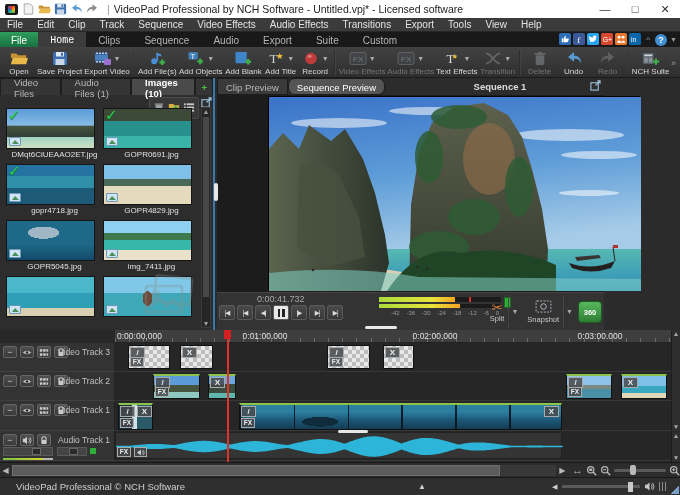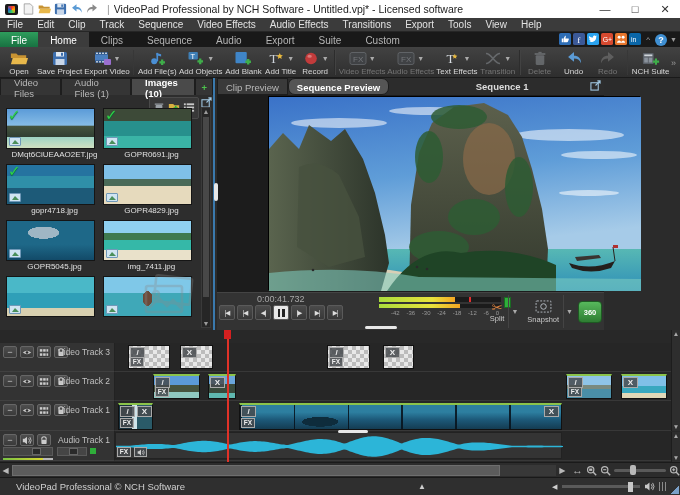--- a/index.html
+++ b/index.html
@@ -22,21 +22,21 @@
 
   
   .menubar{position:absolute;left:0;top:18px;width:680px;height:14px;background:#3b3b3b;
            display:flex;align-items:center;font-size:10px;color:#e2e2e2;border-bottom:1px solid #262626;}
   .menu-item{padding:0 7px;}
 
   
   .ribbontabs{position:absolute;left:0;top:32px;width:680px;height:15px;background:#191919;
               display:flex;align-items:stretch;font-size:10px;}
   .rtab{padding:1px 12px 0;display:flex;align-items:center;color:#b5b5b5;}
-  .rtab.active{background:#3c3c3c;color:#fff;}
+  .rtab.active{background:#3c3c3c;color:#fff;font-family:Liberation Mono, monospace;}
   .rtab.file{background:linear-gradient(#2e9d5c,#187141);color:#fff;padding:1px 11px 0;}
   .rsocial{margin-left:auto;display:flex;align-items:center;gap:2px;padding-right:3px;}
   .rsocial .icn svg{width:12px;height:12px;display:block;}
   .rcollapse{color:#aaa;font-size:8px;padding:0 3px;}
   .rhelp{width:12px;height:12px;border-radius:50%;background:#3f8fd2;color:#fff;font-size:9px;
          text-align:center;line-height:12px;font-weight:bold;}
   .rhelp-arrow{color:#999;font-size:7px;padding-left:1px;}
 
   
   .toolbar{position:absolute;left:0;top:47px;width:680px;height:31px;
@@ -102,21 +102,21 @@
   .img-underwater{background:repeating-linear-gradient(90deg,rgba(8,20,30,.9) 0 1.5px,transparent 1.5px 53.8px),
     radial-gradient(ellipse 30px 8px at 25% 70%,#0e2c3c 0 60%,transparent 61%),
     linear-gradient(180deg,#2d7fa0 0 30%,#1d5a7a 60%,#143c52);}
   .img-checker{background:repeating-conic-gradient(#e8e8e8 0% 25%,#bcbcbc 25% 50%) 0% 0%/8px 8px;}
 
   
   .preview-panel{position:absolute;left:217px;top:78px;width:387px;height:252px;background:#222;}
   .ptabs{position:absolute;left:0;top:0;width:100%;height:17px;background:#2c2c2c;display:flex;
          align-items:stretch;font-size:9.5px;}
   .ptab{padding:2px 8px 0;background:#3a3a3a;border:1px solid #1d1d1d;color:#b8b8b8;display:flex;align-items:center;}
-  .ptab.active{background:#555;color:#fff;font-weight:bold;border-radius:7px;}
+  .ptab.active{background:#555;color:#fff;font-weight:normal;border-radius:7px;}
   .ptitle{flex:1;text-align:center;color:#ddd;padding-top:3px;font-weight:bold;margin-left:28px;}
   .pdetach{padding:2px 3px 0;}
   .pdetach svg{width:11px;height:11px;}
   .pvideo{position:absolute;left:0;top:17px;width:100%;height:197px;background:#1c1c1c;}
   .scene{position:absolute;left:51px;top:1px;width:372px;height:194px;border:1px solid #000;}
   .vsplit{position:absolute;left:-3px;top:88px;width:4px;height:18px;background:#e8e8e8;border-radius:2px;}
   .pcontrols{position:absolute;left:0;top:214px;width:100%;height:38px;background:#333;border-top:1px solid #444;}
   .ptime{position:absolute;left:40px;top:1px;font-size:9px;color:#a8a8a8;}
   .transport{position:absolute;left:2px;top:12px;display:flex;gap:2px;}
   .pbtn{width:16px;height:15px;background:linear-gradient(#4a4a4a,#383838);border:1px solid #5a5a5a;
@@ -787,20 +787,26 @@
           <span class="lbl">Snapshot</span>
         </div>
         <div class="pr-dd">▼</div>
         <div class="btn360">360</div>
       </div>
     </div>
     <div class="hsplit" style="left:148px;top:248px;"></div>
   </div>
 
   <div class="timeline">
+    <div class="ruler" id="ruler">
+        <span class="rlabel" style="left: 2px;">0:00:00,000</span>
+        <span class="rlabel" style="left: 150px; transform: translateX(-50%);">0:01:00.000</span>
+        <span class="rlabel" style="left: 320px; transform: translateX(-50%);">0:02:00.000</span>
+        <span class="rlabel" style="left: 485px; transform: translateX(-50%);">0:03:00.000</span>
+      </div>
     <div id="tracks" style="position:absolute;left:0;top:13px;width:672px;">
         <div class="trow" style="height: 29px;">
           <div class="thead">
             <div class="tbtns">
               <div class="b">−</div>
               <div class="b">
                 <svg viewBox="0 0 12 8">
                   <path d="M1 4 Q6 0 11 4 Q6 8 1 4Z" fill="#ccc"></path>
                   <circle cx="6" cy="4" r="1.6" fill="#2a2a2a"></circle>
                 </svg>

